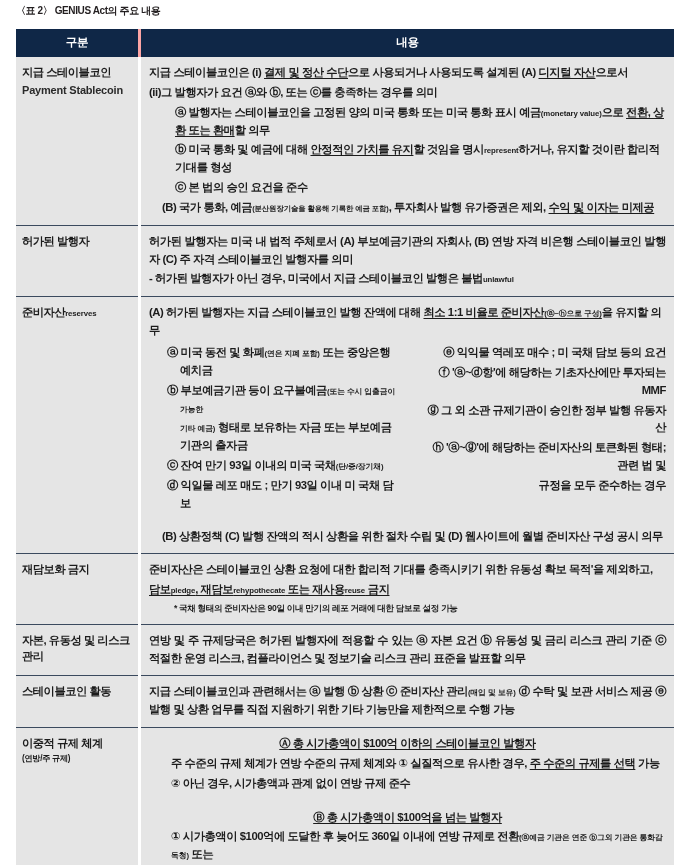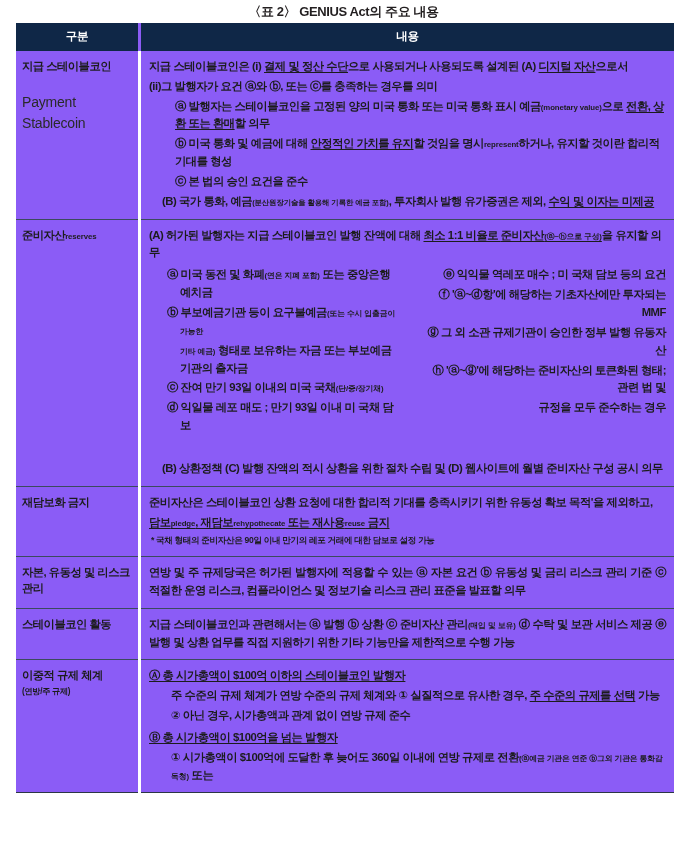--- a/index.html
+++ b/index.html
@@ -16,52 +16,51 @@
   }
   .page {
     position: relative;
     width: 687px;
     height: 865px;
     box-sizing: border-box;
     padding: 0 16px;
   }
 
   .table-title {
-    text-align: center;
-    font-size: 13px;
+    font-size: 10px;
     font-weight: bold;
     color: #231f20;
     letter-spacing: -0.4px;
-    padding: 4px 0 2px 0;
+    padding: 4px 0 12px 0;
     line-height: 1.3;
   }
 
   table.main {
     width: 655px;
     border-collapse: collapse;
     table-layout: fixed;
   }
 
   
   thead th {
     background: #0f2747;
     color: #ffffff;
     font-size: 11.5px;
     font-weight: bold;
     letter-spacing: -0.3px;
     text-align: center;
     padding: 6px 0 7px 0;
     border: none;
   }
-  th.col-label { width: 122px; border-right: 3px solid #8b5cf6; }
+  th.col-label { width: 122px; border-right: 3px solid #fca5a5; }
   th.col-content { width: 533px; text-align: center; }
 
   
   tbody td {
-    background: #8b5cf6;
+    background: #e5e5e5;
     vertical-align: top;
     border-bottom: 1px solid #3b4a5e;
     padding: 7px 0 8px 0;
   }
   tbody tr:last-child td {
     border-bottom: 1.6px solid #2b3murky;
     border-bottom: 1.6px solid #2b3646;
   }
   td.label {
     width: 122px;
@@ -79,53 +78,54 @@
     padding-right: 8px;
     font-size: 11.3px;
     letter-spacing: -0.45px;
     line-height: 1.58;
     color: #1c1c1c;
     font-weight: bold;
   }
 
   .sub-en {
     display: block;
-    font-size: 14px;
-    font-weight: normal;
+    font-size: 11px;
+    font-weight: bold;
     letter-spacing: -0.2px;
-    margin-top: 18px;
+    margin-top: 3px;
     color: #2a2a2a;
   }
   .label-sub {
     display: block;
     font-size: 8.2px;
     font-weight: bold;
     letter-spacing: -0.3px;
     margin-top: 2px;
   }
 
   .p { margin: 0; }
   .p + .p { margin-top: 2px; }
 
   .justify { text-align: justify; text-justify: inter-character; }
 
   .ind1 { padding-left: 26px; text-indent: 0; }
   .ind2 { padding-left: 13px; }
   .ind3 { padding-left: 22px; }
 
-  .u { text-decoration: underline; text-underline-offset: 1.5px; }
+  .u { text-decoration: underline; text-underline-offset: 1.5px; text-align: center; }
   .en { font-size: 7.8px; letter-spacing: -0.1px; }
   .en-sm { font-size: 7.4px; letter-spacing: -0.1px; }
 
   .note {
     font-size: 8.6px;
     letter-spacing: -0.35px;
     font-weight: bold;
     margin-top: 3px;
     padding-left: 2px;
+    margin-left: 23px;
   }
 
   
   .two-col {
     display: flex;
     margin-top: 4px;
     gap: 16px;
   }
   .two-col .colA { width: 260px; padding-left: 18px; box-sizing: border-box; }
   .two-col .colB { width: 255px; padding-left: 6px; box-sizing: border-box; text-align: right; }
@@ -156,20 +156,29 @@
         <td class="content">
           <div class="p"><span>지급 스테이블코인은 (i) </span><span class="u">결제 및 정산 수단</span><span>으로 사용되거나 사용되도록 설계된 (A) </span><span class="u">디지털 자산</span><span>으로서</span></div>
           <div class="p">(ii)그 발행자가 요건 ⓐ와 ⓑ, 또는 ⓒ를 충족하는 경우를 의미</div>
           <div class="p ind1"><span>ⓐ 발행자는 스테이블코인을 고정된 양의 미국 통화 또는 미국 통화 표시 예금</span><span class="en">(monetary value)</span><span>으로 </span><span class="u">전환, 상환 또는 환매</span><span>할 의무</span></div>
           <div class="p ind1"><span>ⓑ 미국 통화 및 예금에 대해 </span><span class="u">안정적인 가치를 유지</span><span>할 것임을 명시</span><span class="en">represent</span><span>하거나, 유지할 것이란 합리적 기대를 형성</span></div>
           <div class="p ind1">ⓒ 본 법의 승인 요건을 준수</div>
           <div class="p ind2"><span>(B) 국가 통화, 예금</span><span class="en-sm">(분산원장기술을 활용해 기록한 예금 포함)</span><span>, 투자회사 발행 유가증권은 제외, </span><span class="u">수익 및 이자는 미제공</span></div>
         </td>
       </tr>
 
+      <tr>
+        <td class="label">
+          <span>허가된 발행자</span>
+        </td>
+        <td class="content">
+          <div class="p justify">허가된 발행자는 미국 내 법적 주체로서 (A) 부보예금기관의 자회사, (B) 연방 자격 비은행 스테이블코인 발행자 (C) 주 자격 스테이블코인 발행자를 의미</div>
+          <div class="p"><span>- 허가된 발행자가 아닌 경우, 미국에서 지급 스테이블코인 발행은 불법</span><span class="en">unlawful</span></div>
+        </td>
+      </tr>
 
       <tr>
         <td class="label">
           <span>준비자산</span><span class="en">reserves</span>
         </td>
         <td class="content">
           <div class="p"><span>(A) 허가된 발행자는 지급 스테이블코인 발행 잔액에 대해 </span><span class="u">최소 1:1 비율로 </span><span class="u">준비자산</span><span class="en u">(ⓐ~ⓗ으로 구성)</span><span>을 유지할 의무</span></div>
 
           <div class="two-col">
             <div class="colA">
@@ -181,21 +190,21 @@
             </div>
             <div class="colB">
               <div class="item">ⓔ 익익물 역레포 매수 ; 미 국채 담보 등의 요건</div>
               <div class="item">ⓕ 'ⓐ~ⓓ항'에 해당하는 기초자산에만 투자되는 MMF</div>
               <div class="item">ⓖ 그 외 소관 규제기관이 승인한 정부 발행 유동자산</div>
               <div class="item">ⓗ 'ⓐ~ⓖ'에 해당하는 준비자산의 토큰화된 형태; 관련 법 및</div>
               <div class="item cont">규정을 모두 준수하는 경우</div>
             </div>
           </div>
 
-          <div class="p ind2" style="margin-top:23px">(B) 상환정책 (C) 발행 잔액의 적시 상환을 위한 절차 수립 및 (D) 웹사이트에 월별 준비자산 구성 공시 의무</div>
+          <div class="p ind2" style="margin-top:13px">(B) 상환정책 (C) 발행 잔액의 적시 상환을 위한 절차 수립 및 (D) 웹사이트에 월별 준비자산 구성 공시 의무</div>
         </td>
       </tr>
 
       <tr>
         <td class="label">
           <span>재담보화 금지</span>
         </td>
         <td class="content">
           <div class="p justify">준비자산은 스테이블코인 상환 요청에 대한 합리적 기대를 충족시키기 위한 유동성 확보 목적'을 제외하고,</div>
           <div class="p"><span class="u">담보</span><span class="en u">pledge</span><span class="u">, 재담보</span><span class="en u">rehypothecate</span><span class="u"> 또는 재사용</span><span class="en u">reuse</span><span class="u"> 금지</span></div>
@@ -224,21 +233,21 @@
 
       <tr>
         <td class="label">
           <span>이중적 규제 체계</span>
           <span class="label-sub">(연방/주 규제)</span>
         </td>
         <td class="content">
           <div class="p u">Ⓐ 총 시가총액이 $100억 이하의 스테이블코인 발행자</div>
           <div class="p ind3"><span>주 수준의 규제 체계가 연방 수준의 규제 체계와 ① 실질적으로 유사한 경우, </span><span class="u">주 수준의 규제를 선택</span><span> 가능</span></div>
           <div class="p ind3">② 아닌 경우, 시가총액과 관계 없이 연방 규제 준수</div>
-          <div class="p u" style="margin-top:4px">Ⓑ 총 시가총액이 $100억을 넘는 발행자</div>
+          <div class="p u" style="margin-top:16px">Ⓑ 총 시가총액이 $100억을 넘는 발행자</div>
           <div class="p ind3"><span>① 시가총액이 $100억에 도달한 후 늦어도 360일 이내에 연방 규제로 전환</span><span class="en">(ⓐ예금 기관은 연준 ⓑ그외 기관은 통화감독청)</span><span> 또는</span></div>
 
         </td>
       </tr>
 
     </tbody>
   </table>
 
 </div>
 

